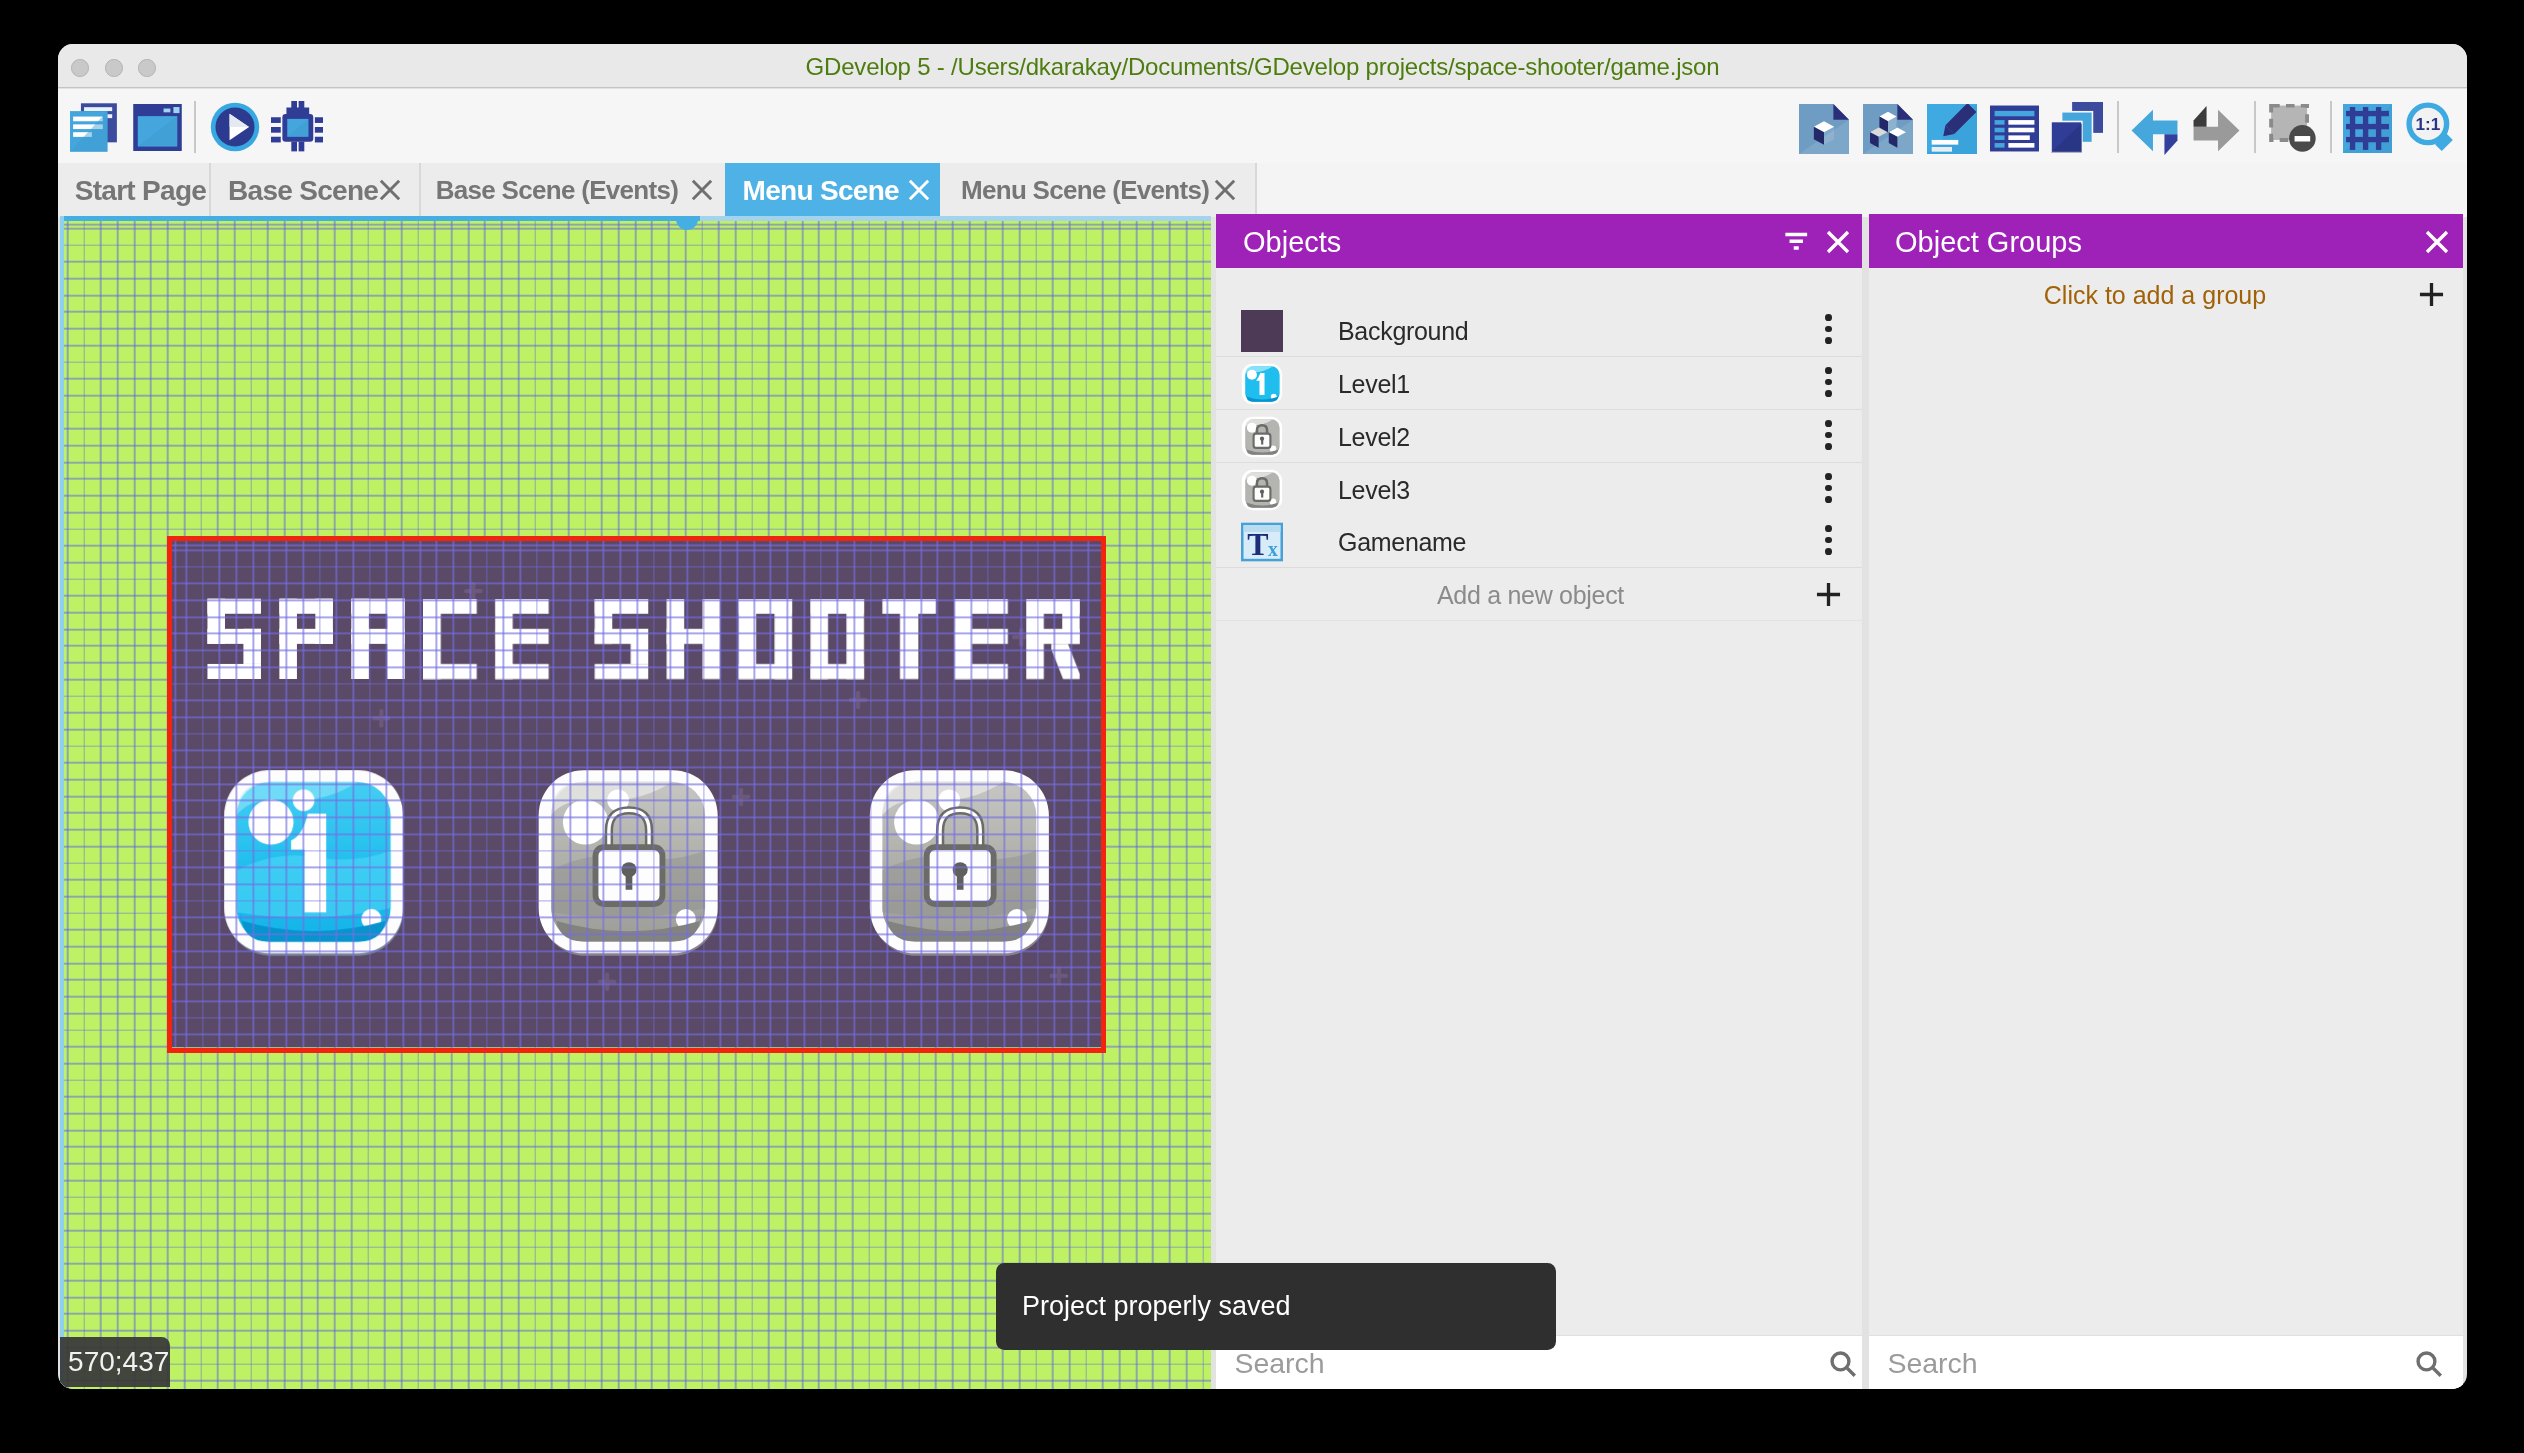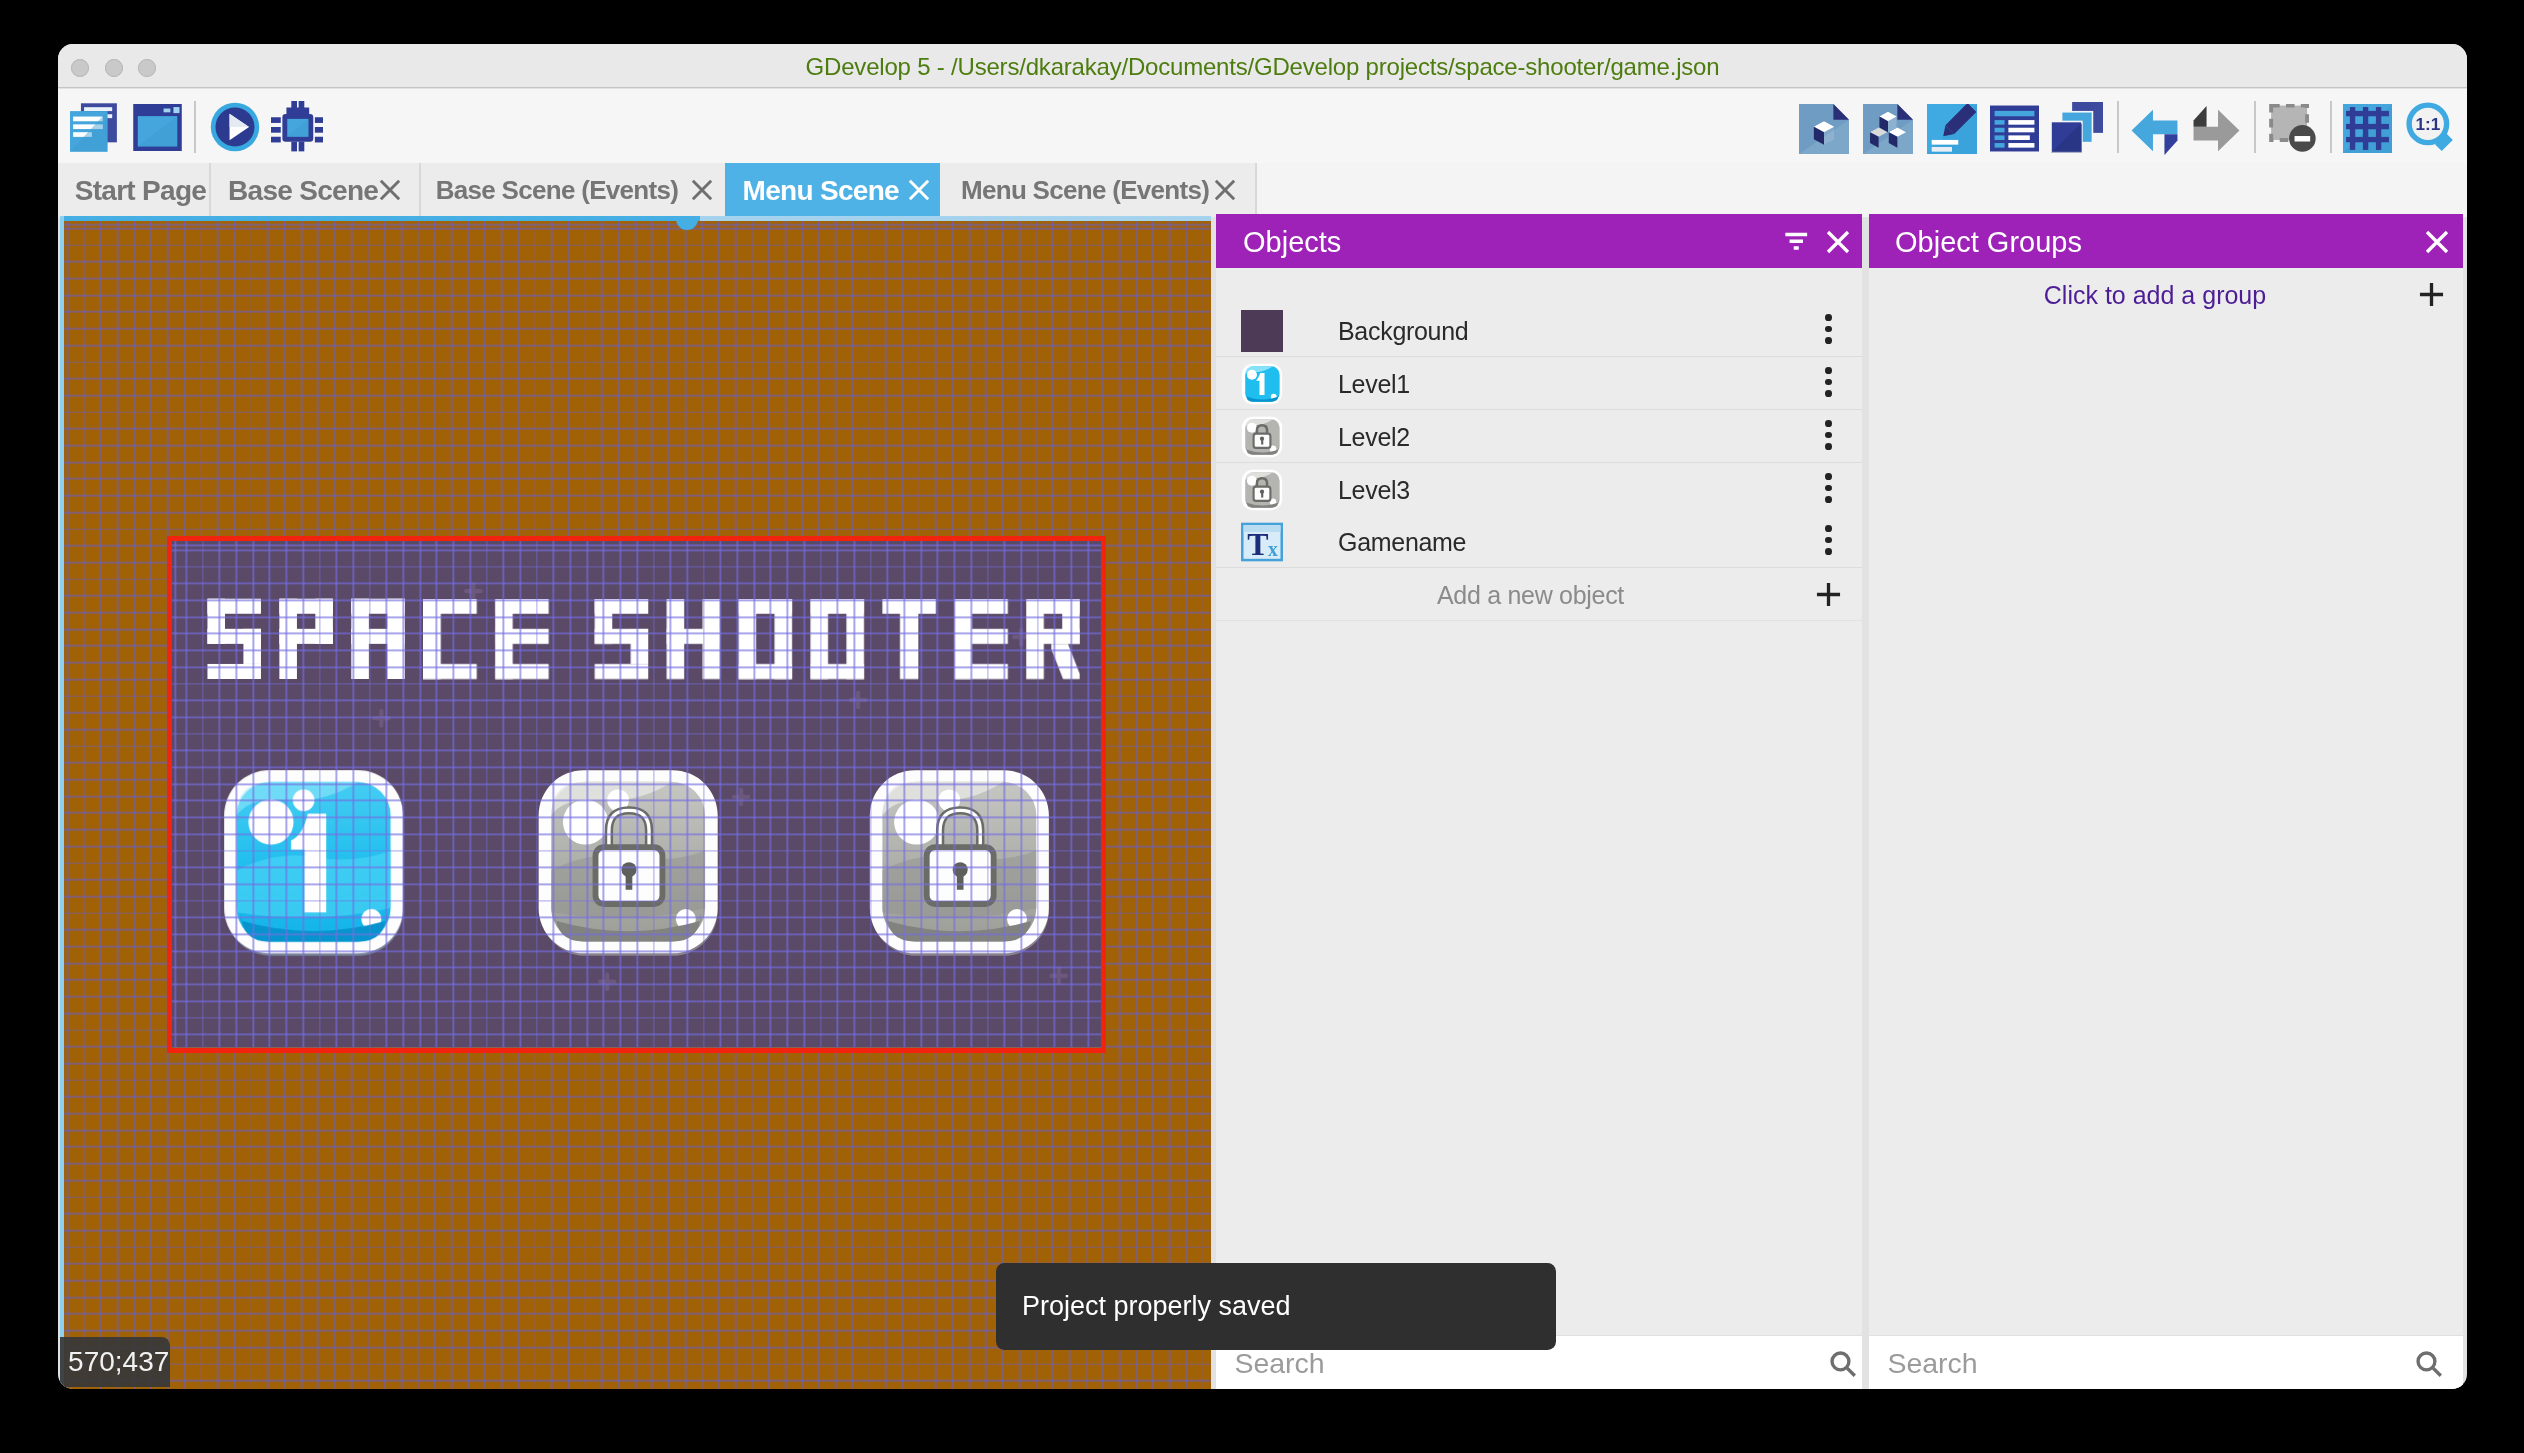--- a/index.html
+++ b/index.html
@@ -16,21 +16,21 @@
 
 #tabbar { position:absolute; left:0; top:119px; width:100%; height:54px; background:#f4f4f4; }
 #tabbar .tabzone { position:absolute; left:0; top:0; width:1197px; height:54px; background:#ececec; }
 .tab { position:absolute; top:0; height:54px;font-weight:bold; }
 .tab .lbl { position:absolute; top:0; height:54px; line-height:55px; font-size:28px; color:#767676; letter-spacing:-0.7px; white-space:nowrap; }
 .tab .x { position:absolute; top:11.7px; width:30px; height:30px; }
 .tab .x svg { display:block; }
 .tabdiv { position:absolute; top:0; width:1.7px; height:54px; background:#d8d8d8; }
 #tab-active { position:absolute; left:667px; top:0; width:215px; height:54px; background:#4fb2e6; }
 
-#canvas { position:absolute; left:1.7px; top:172px; width:1151px; height:1173px; background-color:#a16207; overflow:hidden; }
+#canvas { position:absolute; left:1.7px; top:172px; width:1151px; height:1173px; background-color:#bef264; overflow:hidden; }
 #cgrid, #sgrid { position:absolute; pointer-events:none; }
 #cgrid { left:0; top:0; width:100%; height:100%;
   background-image:
     repeating-linear-gradient(to right, rgba(96,94,225,0.5) 0 1.7px, transparent 1.7px 16.7px),
     repeating-linear-gradient(to bottom, rgba(96,94,225,0.5) 0 1.7px, transparent 1.7px 16.7px);
   background-position:6.7px 11.7px;
 }
 #scene { position:absolute; left:112px; top:325px; width:929px; height:506px; background:#5a4967; overflow:hidden; }
 #sgrid { left:0; top:0; width:100%; height:100%;
   background-image:
@@ -524,21 +524,21 @@
   <div class="panel" id="p-groups">
     <div class="phead">
       <span class="ptitle" style="left:26px;">Object Groups</span>
       <svg class="abs" style="left:553px; top:12.6px;" width="30" height="30" viewBox="0 0 36 36">
           <g stroke="#fff" stroke-width="4" fill="none">
             <path d="M6 6 L30 30 M30 6 L6 30"></path>
           </g>
         </svg>
     </div>
     <div style="position:absolute; left:0; top:54px; width:100%; height:55px;">
-      <span style="position:absolute; left:-11px; width:100%; text-align:center; height:54px; line-height:55px; font-size:25px; color:#4c1d95;">Click to add a group</span>
+      <span style="position:absolute; left:-11px; width:100%; text-align:center; height:54px; line-height:55px; font-size:25px; color:#a16207;">Click to add a group</span>
       <svg class="abs" style="left:546px; top:10px;" width="33" height="33" viewBox="0 0 40 40">
           <path d="M20 6 V34 M6 20 H34" stroke="#222" stroke-width="4"></path>
         </svg>
     </div>
     <div class="searchbar">
         <span class="ph">Search</span>
       <svg style="left:544px;" width="32" height="32" viewBox="0 0 38 38">
           <circle cx="16" cy="16" r="10" fill="none" stroke="#6e6e6e" stroke-width="4"></circle>
           <path d="M24 24 L33 33" stroke="#6e6e6e" stroke-width="4"></path>
         </svg>

